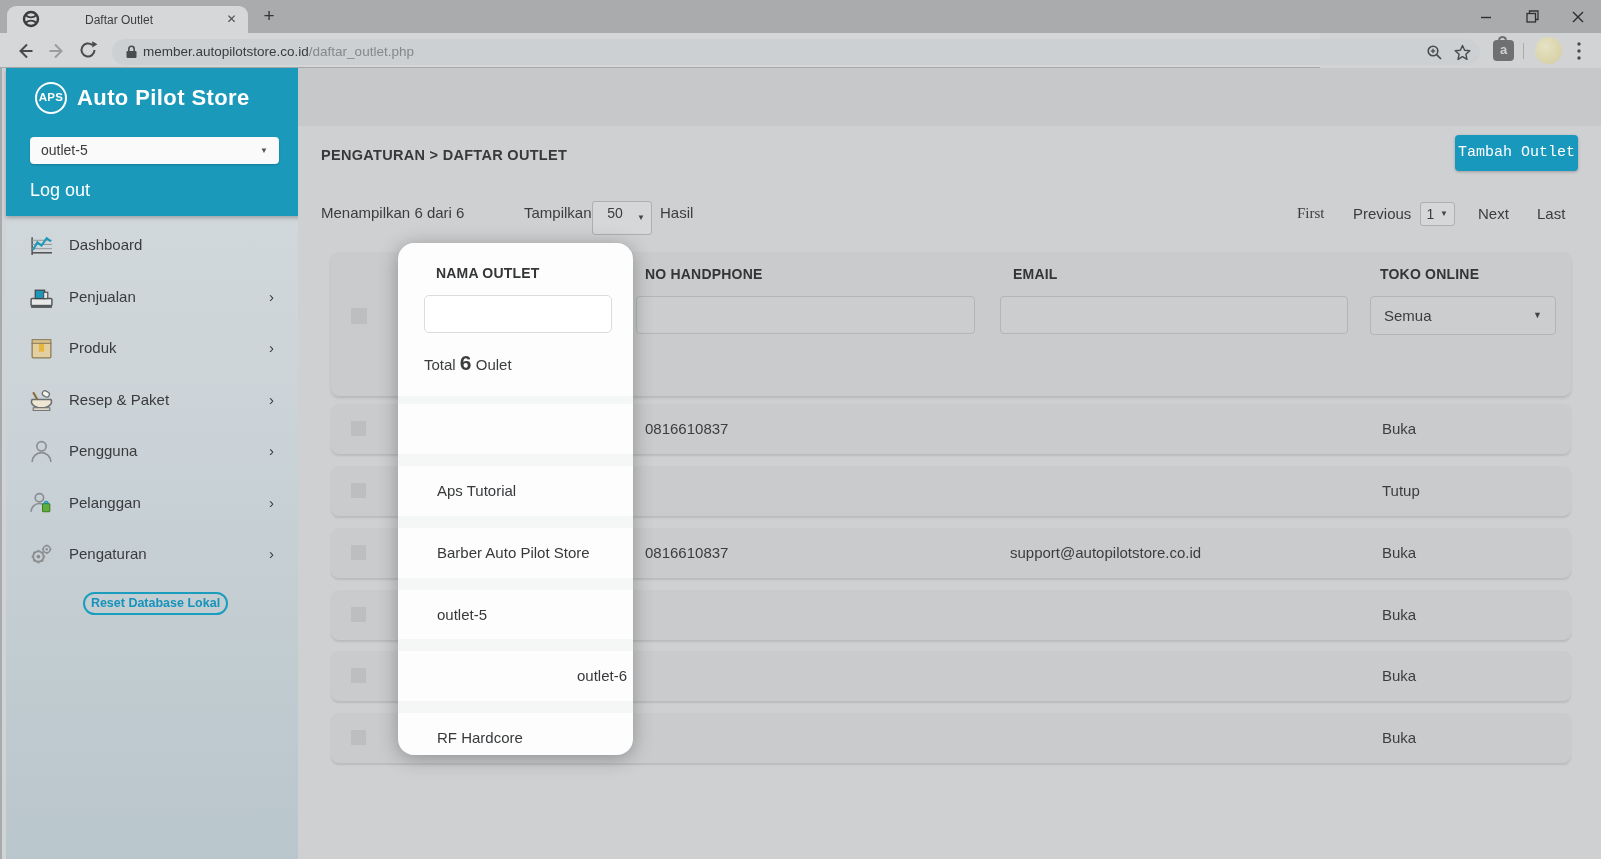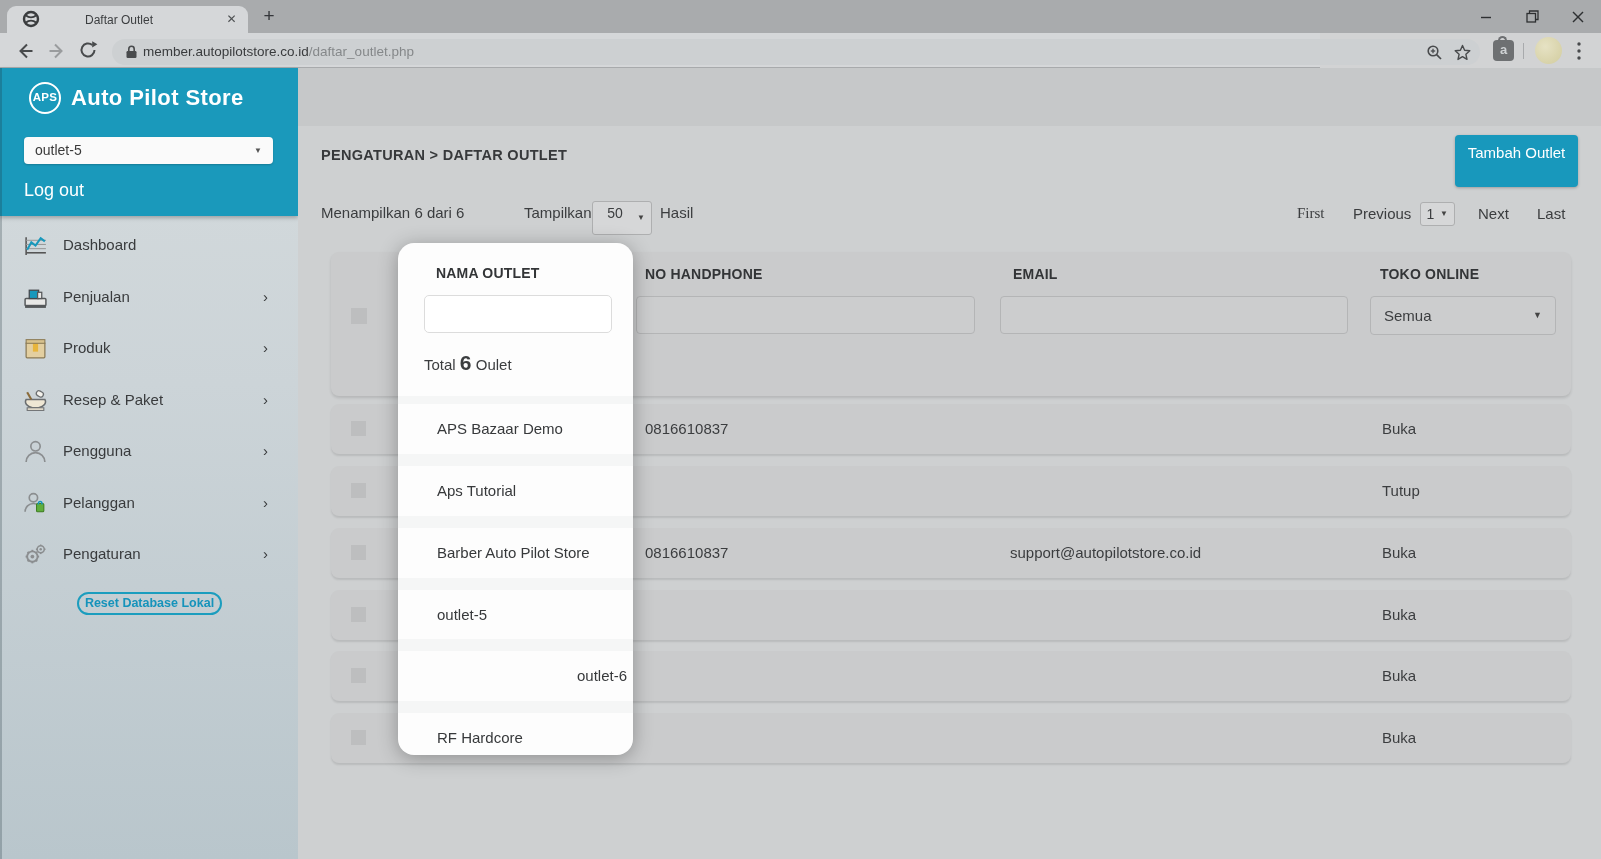--- a/index.html
+++ b/index.html
@@ -13,37 +13,37 @@
 .newtab { position:absolute; left:258px; top:5px; width:22px; height:22px; color:#34363a; font-size:19px; line-height:21px; text-align:center; font-weight:400; }
 .winctl { position:absolute; top:0; height:33px; width:46px; display:flex; align-items:center; justify-content:center; }
 
 .toolbar { position:absolute; top:33px; left:0; width:1320px; height:35px; background:#d5d7d9; border-bottom:1px solid #a8aaac; }
 .navbtn { position:absolute; top:7px; width:22px; height:22px; }
 .omnibox { position:absolute; left:112px; top:6px; width:1368px; height:26px; background:#cdd0d2; border-radius:13px; }
 .url { position:absolute; left:31px; top:5px; font-size:13.5px; color:#393b3d; white-space:nowrap; }
 .url .path { color:#85888a; }
 .left-edge { position:absolute; left:0; top:68px; width:2px; height:791px; background:rgba(30,50,60,0.25); z-index:40; }
 
-.sidebar { position:absolute; top:68px; left:0; width:298px; height:791px; background:linear-gradient(180deg,#d5dbdd 0%,#ccd4d8 40%,#b9c6cc 100%); }
+.sidebar { position:absolute; top:68px; left:6px; width:298px; height:791px; background:linear-gradient(180deg,#d5dbdd 0%,#ccd4d8 40%,#b9c6cc 100%); }
 .side-top { position:absolute; top:0; left:0; width:298px; height:148px; background:#1a99bb; box-shadow:0 2px 4px rgba(0,0,0,0.25); }
 .brand-logo { position:absolute; left:29px; top:14px; width:32px; height:32px; border:2.5px solid #fff; border-radius:50%; color:#fff; font-size:11.5px; font-weight:bold; text-align:center; line-height:27px; letter-spacing:0.3px; }
 .brand-name { position:absolute; left:71px; top:17px; color:#fff; font-size:22px; font-weight:bold; letter-spacing:0.4px; }
 .outlet-select { position:absolute; left:24px; top:69px; width:249px; height:27px; background:#fafafa; border-radius:4px; font-size:14px; color:#3a3a3a; line-height:27px; padding-left:11px; box-shadow:0 1px 2px rgba(0,0,0,0.2); }
 .outlet-select .caret { position:absolute; right:11px; top:0; font-size:8px; color:#555; line-height:27px; }
 .logout { position:absolute; left:24px; top:112px; color:#fff; font-size:18px; }
 .menu-item { position:absolute; left:0; width:298px; height:44px; }
 .menu-item .mi-icon { position:absolute; left:23px; top:10px; width:25px; height:25px; }
 .menu-item .mi-label { position:absolute; left:63px; top:0; line-height:44px; font-size:15px; color:#393b3d; }
 .menu-item .mi-chev { position:absolute; left:263px; top:0; line-height:44px; font-size:15px; color:#393b3d; }
 .reset-btn { position:absolute; left:77px; top:524px; width:145px; height:23px; border:2px solid #1b9dbe; border-radius:12px; color:#1593bb; font-size:12.5px; font-weight:bold; text-align:center; line-height:19px; }
 
 .mainarea { position:absolute; left:298px; top:68px; width:1303px; height:791px; background:#ced0d1; }
 .topstrip { position:absolute; top:0; left:0; width:1303px; height:58px; background:#c6c8c9; }
 .breadcrumb { position:absolute; left:23px; top:79px; font-size:14.5px; font-weight:bold; color:#37393b; letter-spacing:0.3px; }
-.add-btn { position:absolute; left:1157px; top:67px; width:123px; height:52px; background:#1898bc; border-radius:4px; color:#fff; font-size:15px; text-align:center; line-height:36px; box-shadow:0 1px 3px rgba(0,0,0,0.25); }
+.add-btn { position:absolute; left:1157px; top:67px; width:123px; height:36px; background:#1898bc; border-radius:4px; color:#fff; font-size:15px; text-align:center; line-height:36px; box-shadow:0 1px 3px rgba(0,0,0,0.25);font-family:Liberation Mono, monospace; }
 .meta { position:absolute; font-size:15px; color:#3b3d3f; }
 .mini-select { position:absolute; background:#d6d7d8; border:1px solid #aeafb0; border-radius:3px; font-size:14px; color:#3b3d3f; }
 .mini-select .val { position:absolute; left:0; right:14px; top:0; bottom:0; text-align:center; }
 .mini-select .caret { position:absolute; right:6px; top:0; bottom:0; font-size:8px; color:#444; display:flex; align-items:center; }
 
 .band { position:absolute; left:33px; top:184px; width:1240px; height:144px; background:#cacbcc; border-radius:8px; box-shadow:0 2px 3px rgba(0,0,0,0.12); }
 .colhead { position:absolute; top:14px; font-size:14px; font-weight:bold; color:#333537; letter-spacing:0.2px; }
 .filter-input { position:absolute; top:44px; height:38px; background:#cccdce; border:1px solid #b4b5b6; border-radius:4px; }
 .semua-select { position:absolute; left:1039px; top:44px; width:186px; height:39px; background:#cccdce; border:1px solid #b4b5b6; border-radius:4px; font-size:15px; color:#3b3d3f; }
 .semua-select .val { position:absolute; left:13px; top:0; line-height:37px; }
@@ -317,21 +317,20 @@
   <div class="card">
     <div class="card-h">NAMA OUTLET</div>
     <div class="card-input"></div>
     <div class="card-total"><span>Total</span> <span class="big">6</span> <span>Oulet</span></div>
     <div class="card-gap" style="top:153px;height:8px;"></div>
     <div class="card-gap" style="top:211px;height:12px;"></div>
     <div class="card-gap" style="top:273px;height:12px;"></div>
     <div class="card-gap" style="top:335px;height:12px;"></div>
     <div class="card-gap" style="top:396px;height:12px;"></div>
     <div class="card-gap" style="top:458px;height:12px;"></div>
-    <div class="card-name" style="top:161px;">APS Bazaar Demo</div>
     <div class="card-name" style="top:223px;">Aps Tutorial</div>
     <div class="card-name" style="top:285px;">Barber Auto Pilot Store</div>
     <div class="card-name" style="top:347px;">outlet-5</div>
     <div class="card-name" style="top:408px;text-align:right;">outlet-6</div>
     <div class="card-name" style="top:470px;">RF Hardcore</div>
   </div>
 </div>
 
 <div class="left-edge"></div>
 

